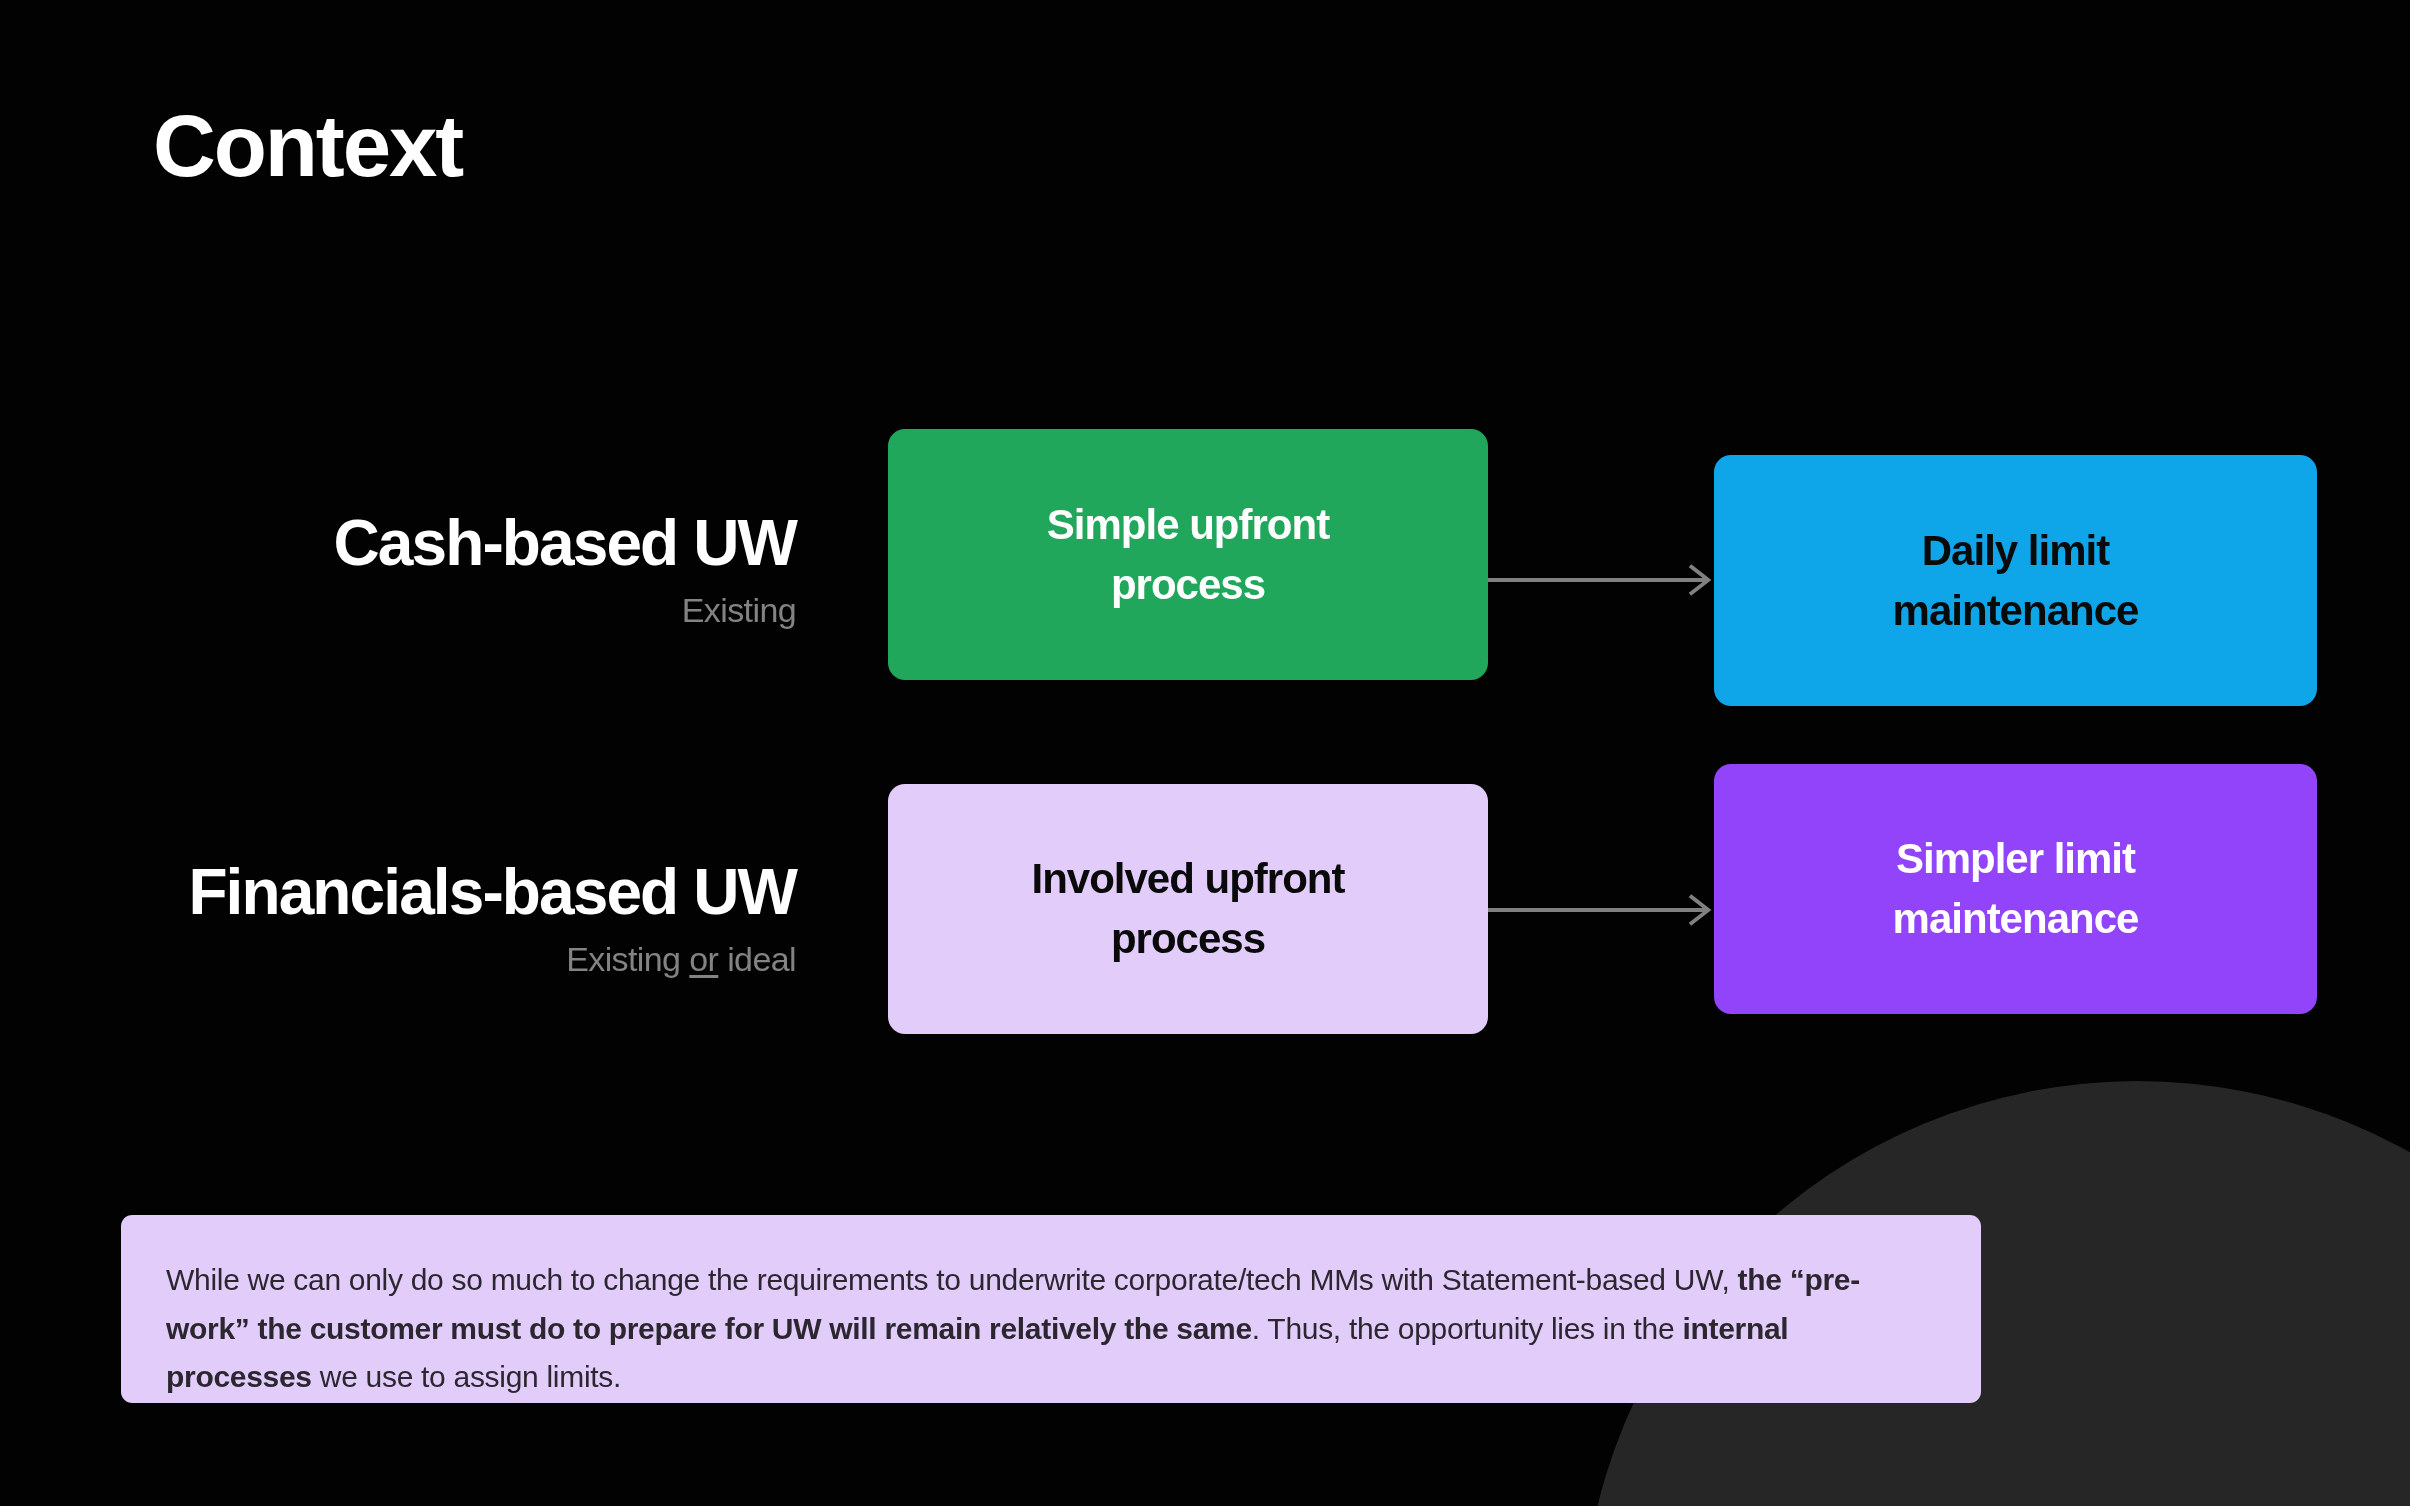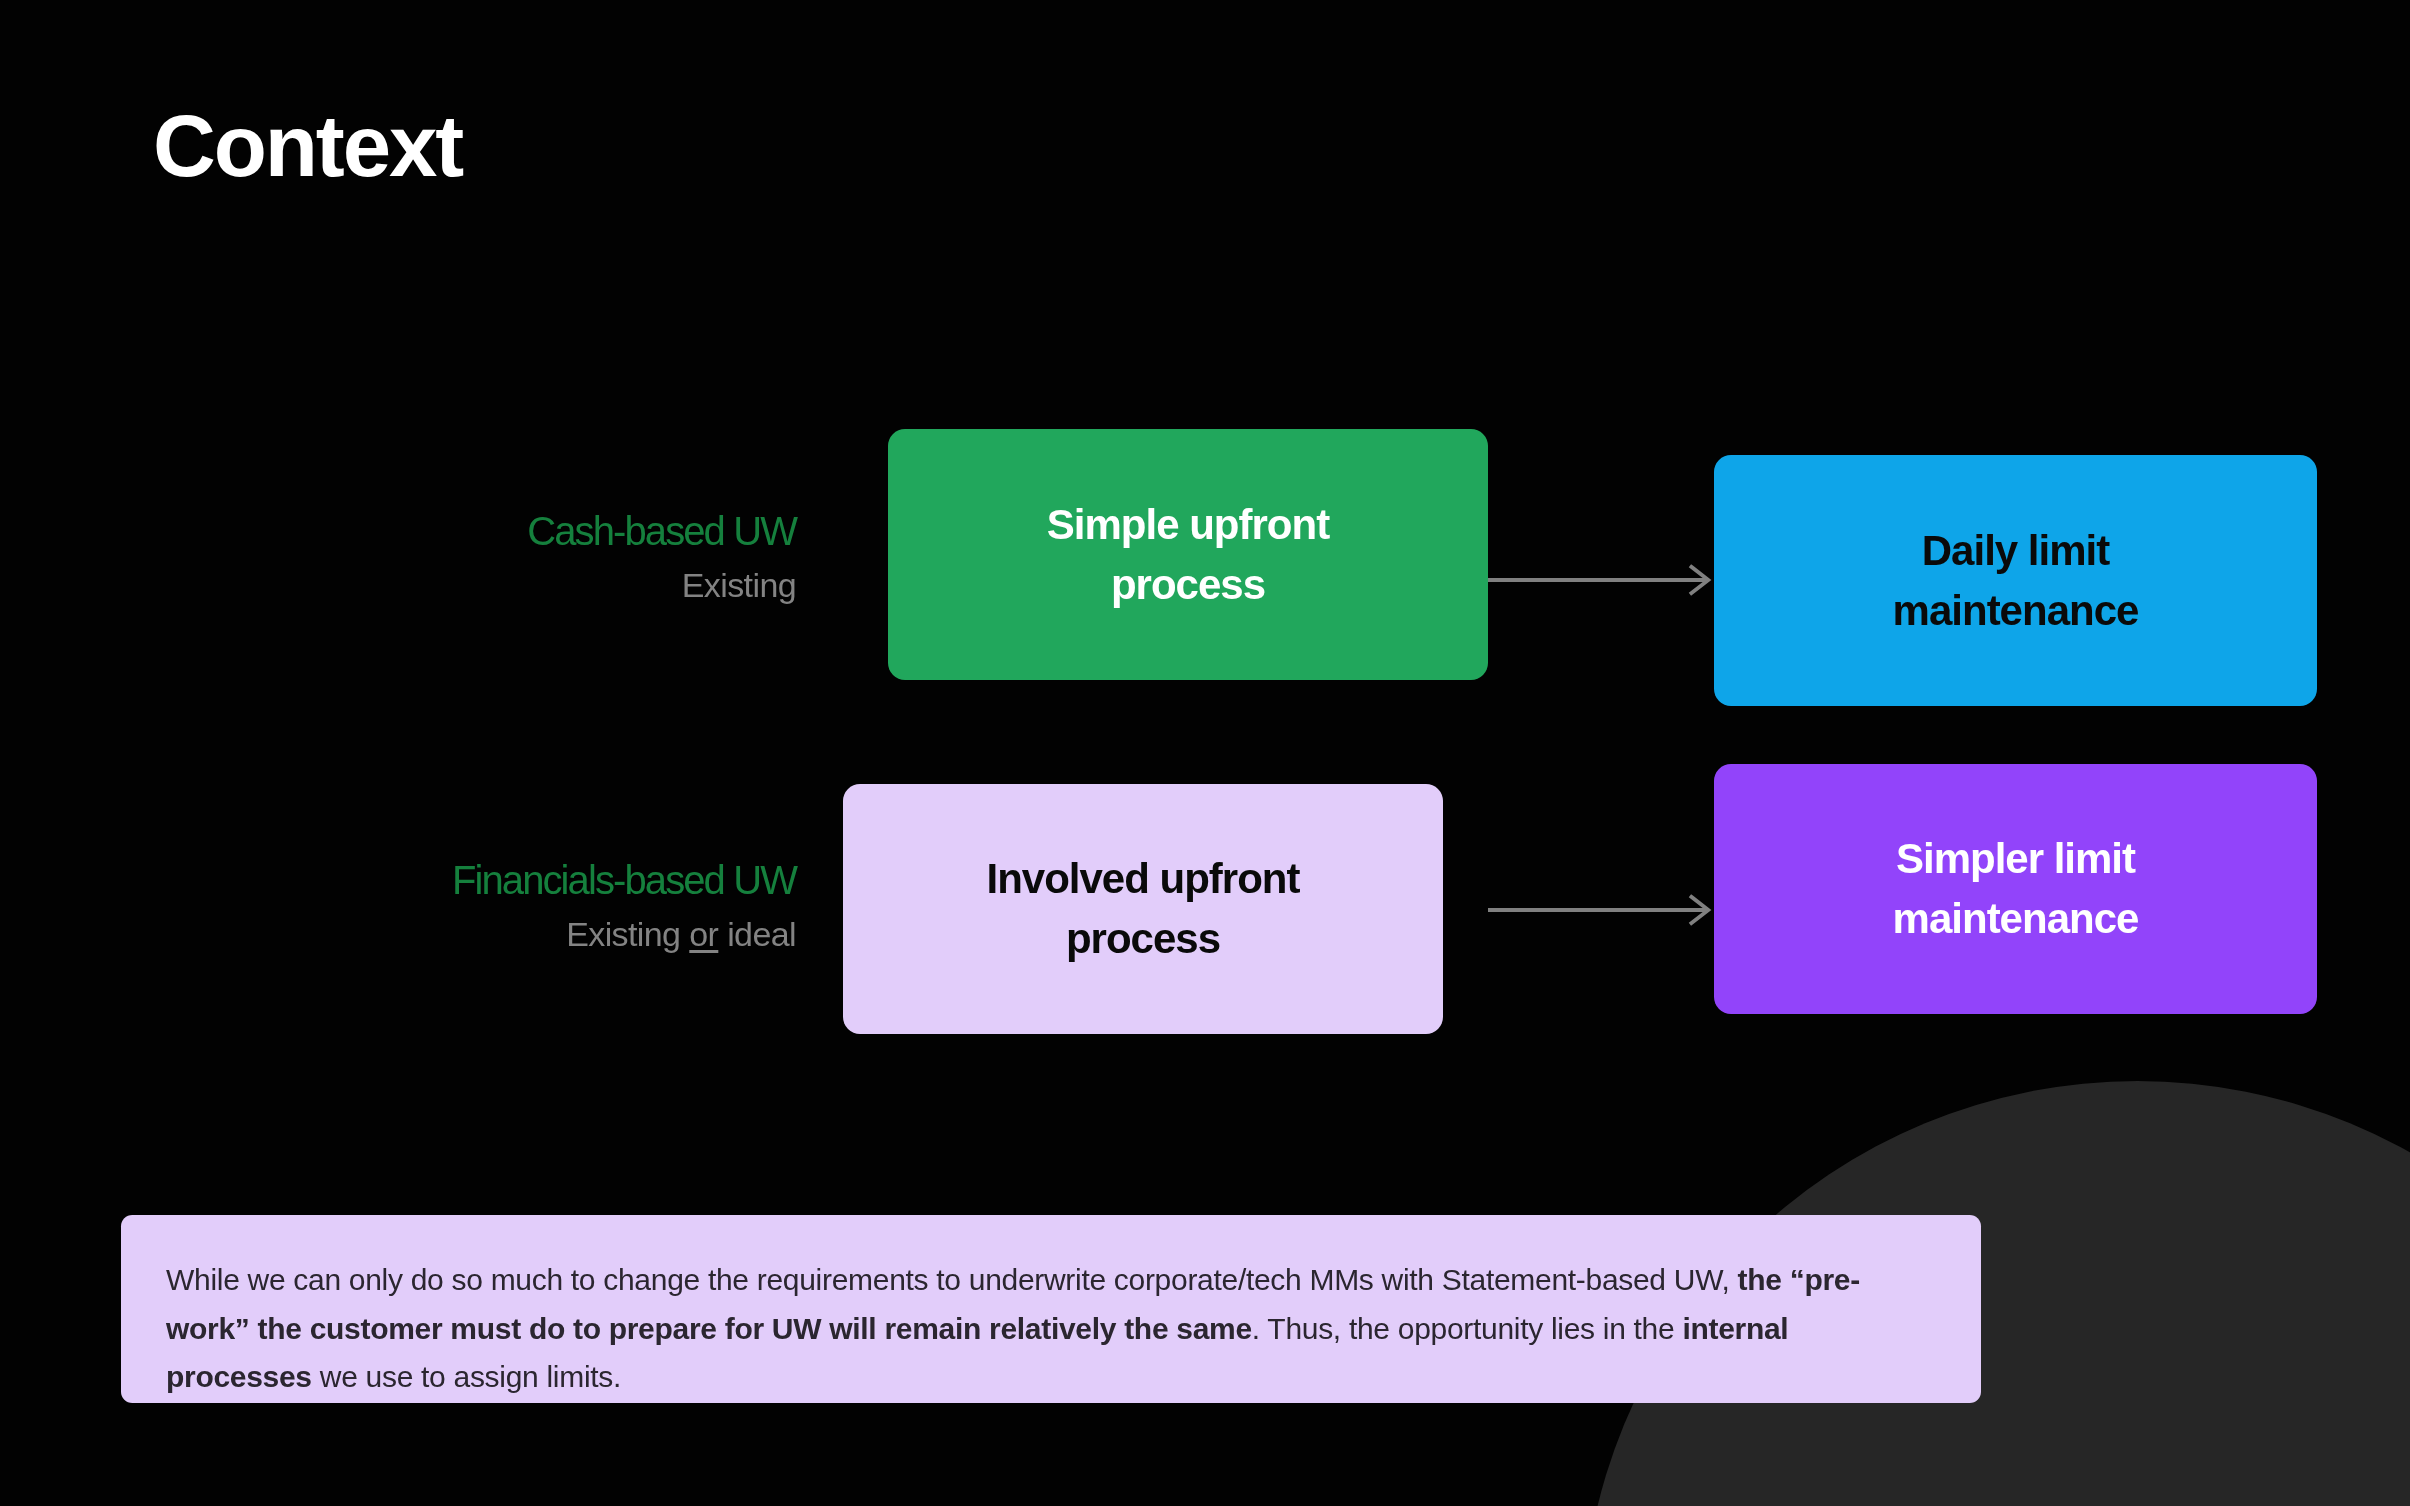--- a/index.html
+++ b/index.html
@@ -62,23 +62,23 @@
   .matrix { position: absolute; inset: 0; z-index: 4; }
 
   .row-label {
     position: absolute;
     text-align: right;
     width: 659px;
     left: 137px;
   }
   .row-label .main {
     display: block;
-    font-size: 40px;
-    font-weight: 400;
-    color: #15803d;
+    font-size: 64px;
+    font-weight: 700;
+    color: #ffffff;
     letter-spacing: -1.9px;
     line-height: 1.05;
     white-space: nowrap;
   }
   .row-label .sub {
     display: block;
     margin-top: 15px;
     font-size: 34px;
     font-weight: 400;
     color: #838383;
@@ -102,21 +102,21 @@
     box-sizing: border-box;
     font-size: 42px;
     font-weight: 700;
     letter-spacing: -1px;
     line-height: 1.42;
   }
   .node span { display: block; }
 
   #node-r1c1 { left: 888px;  top: 429px; width: 600px; height: 251px; background: #21a75c; color: #ffffff; }
   #node-r1c2 { left: 1714px; top: 455px; width: 603px; height: 251px; background: #a7f0c0; color: #0a0a0a; }
-  #node-r2c1 { left: 843px;  top: 784px; width: 600px; height: 250px; background: #e2cdfa; color: #0a0a0a; }
+  #node-r2c1 { left: 888px;  top: 784px; width: 600px; height: 250px; background: #e2cdfa; color: #0a0a0a; }
   #node-r2c2 { left: 1714px; top: 764px; width: 603px; height: 250px; background: #9244fa; color: #ffffff; }
 
   .arrow {
     position: absolute;
     left: 1488px;
     width: 226px;
     height: 38px;
     z-index: 4;
   }
   #arrow-row1 { top: 561px; }

